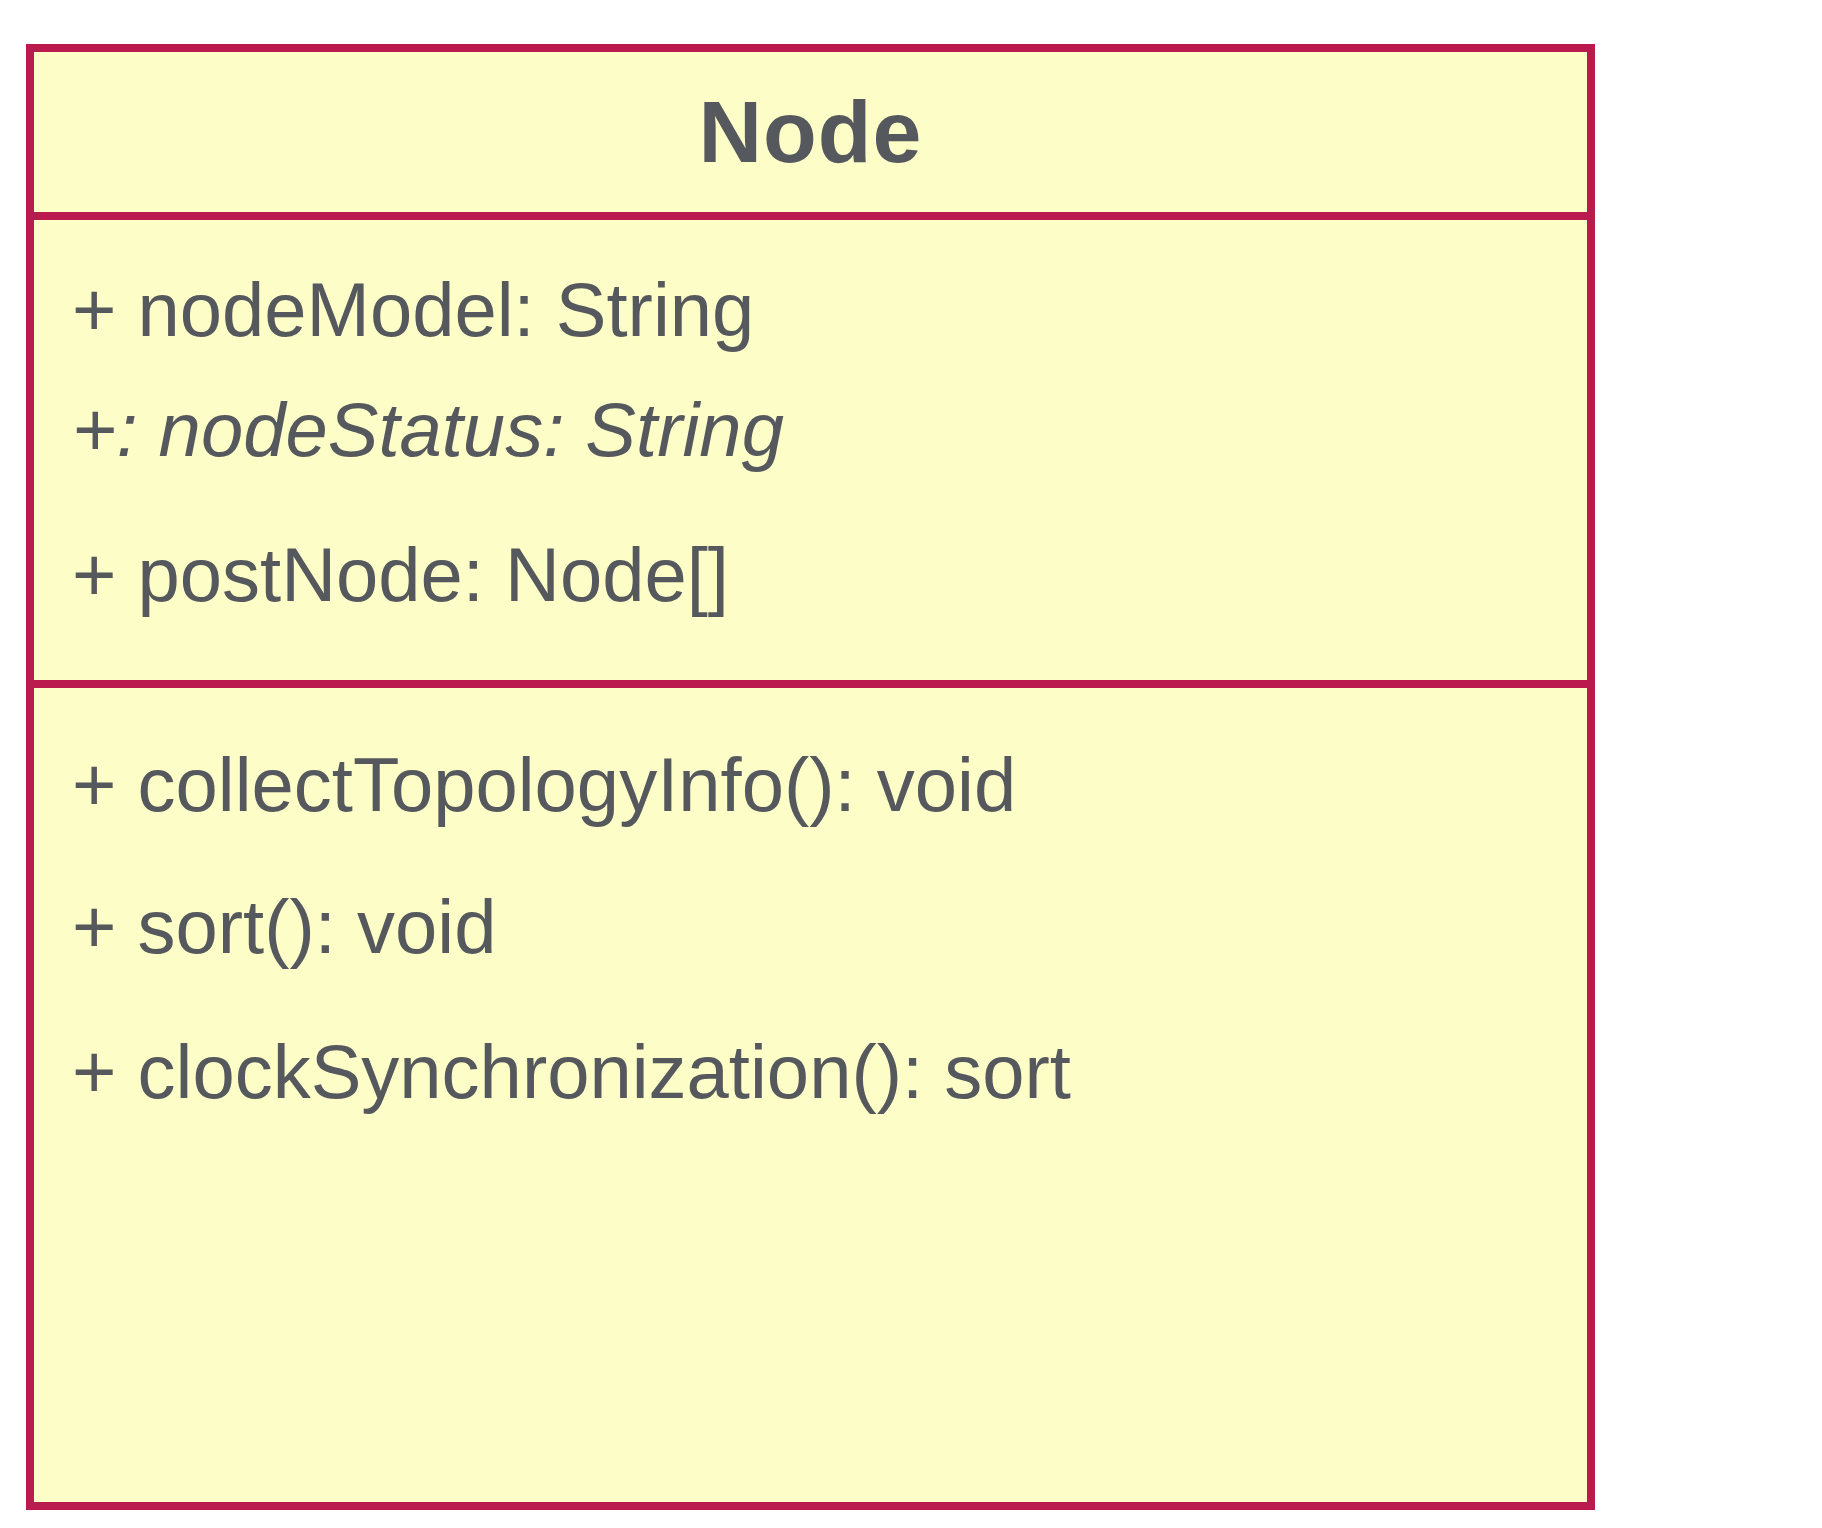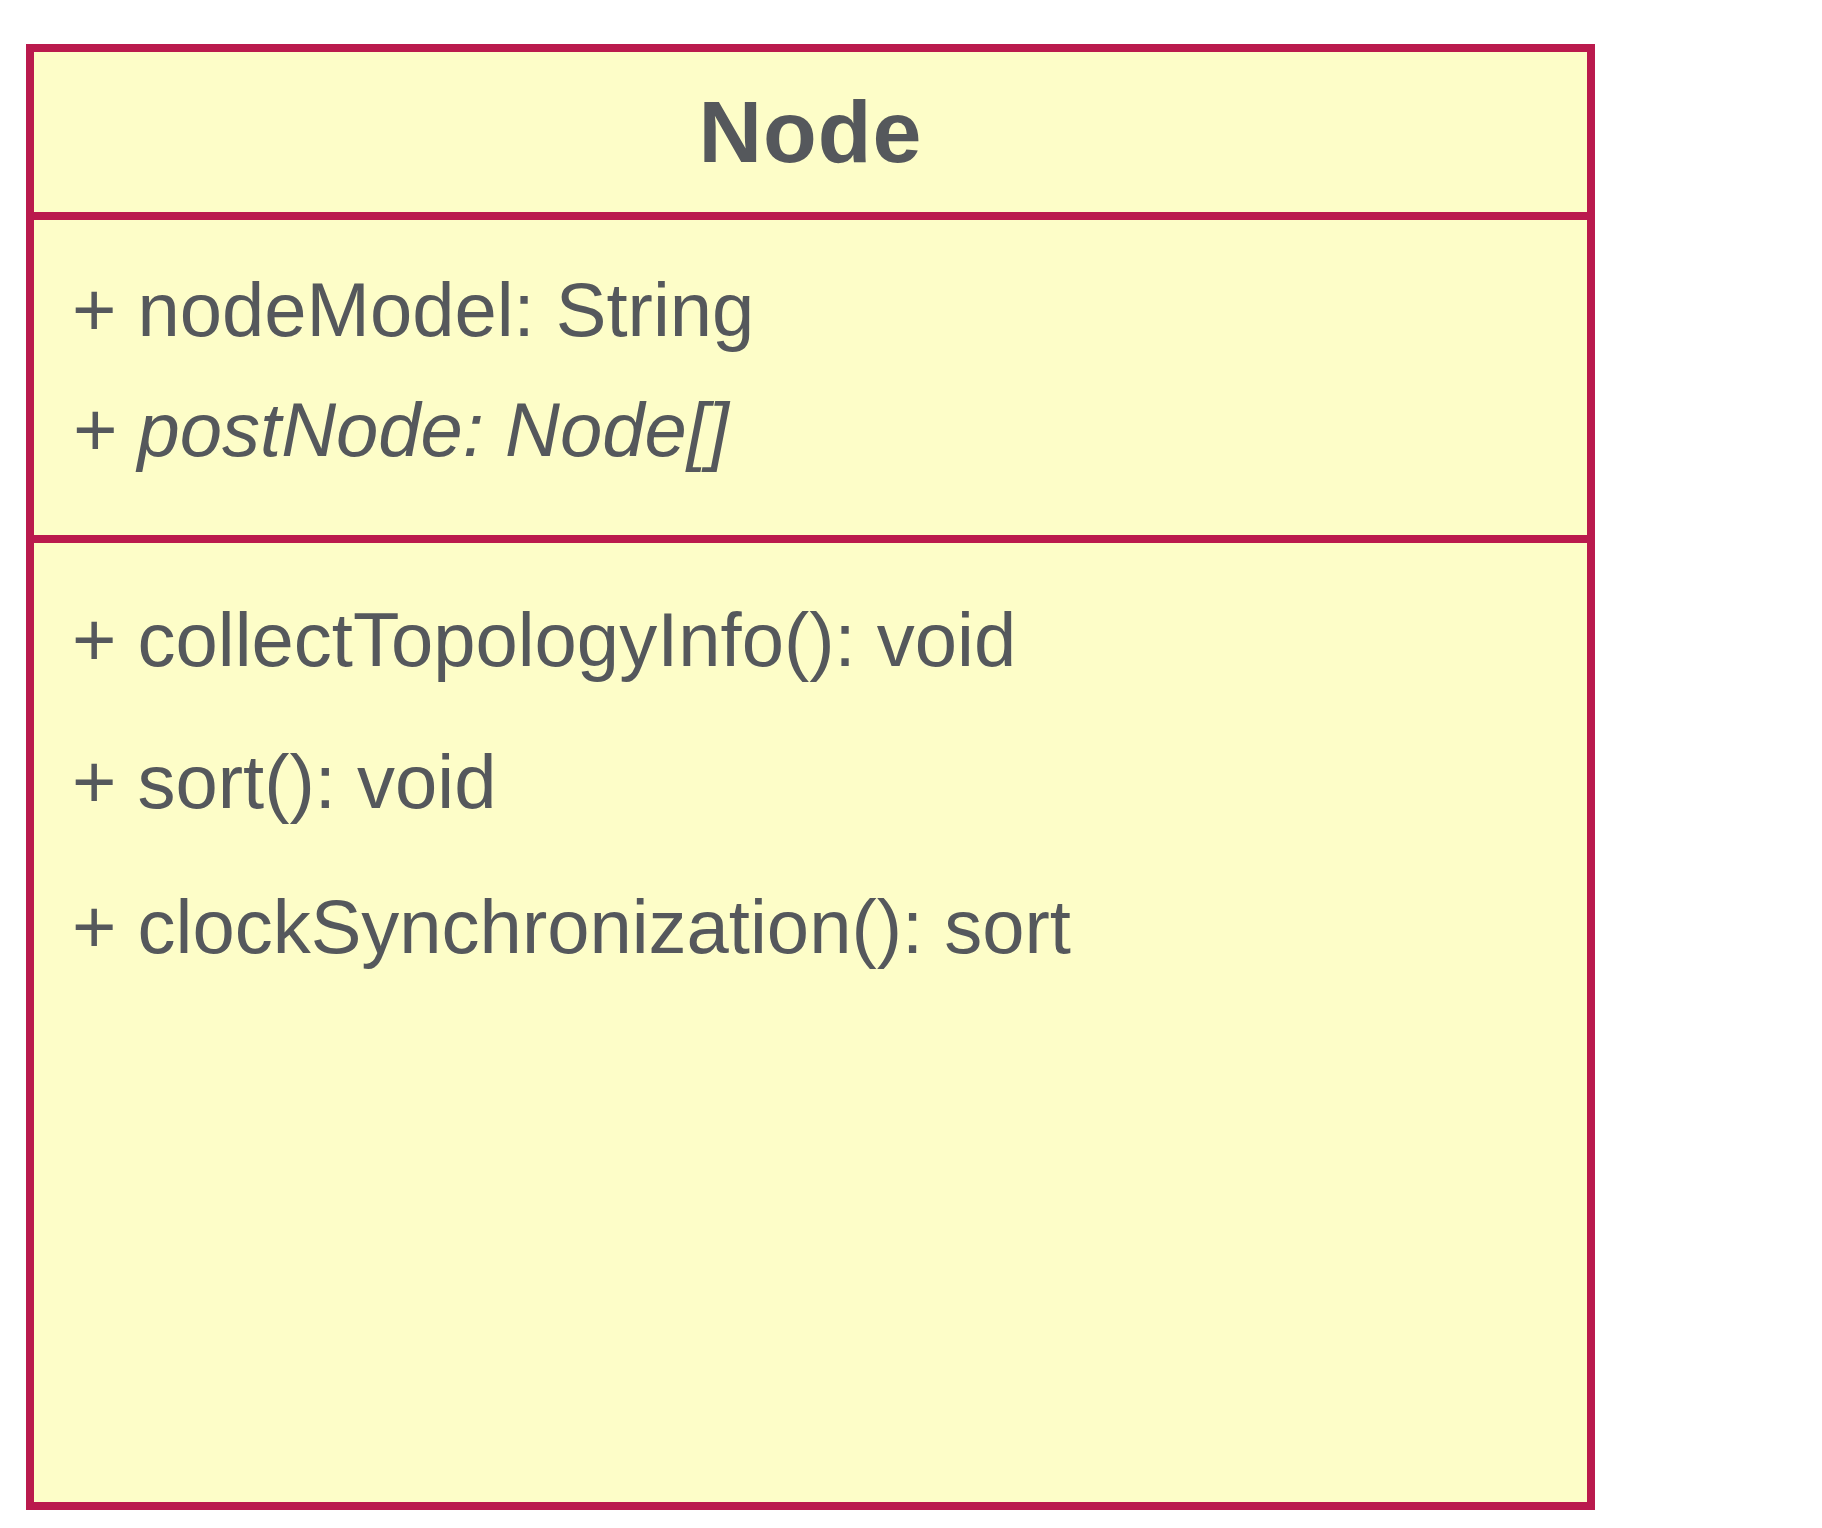--- a/index.html
+++ b/index.html
@@ -61,20 +61,21 @@
   .uml-methods .member:nth-child(3) { margin-top: 45px; }
 </style>
 </head>
 <body>
 
 <div class="uml-class">
   <div class="uml-title">Node</div>
 
   <div class="uml-attributes">
     <div class="member">+ nodeModel: String</div>
+    <div class="member">+: nodeStatus: String</div>
     <div class="member">+ postNode: Node[]</div>
   </div>
 
   <div class="uml-methods">
     <div class="member">+ collectTopologyInfo(): void</div>
     <div class="member">+ sort(): void</div>
     <div class="member">+ clockSynchronization(): sort</div>
   </div>
 </div>
 

